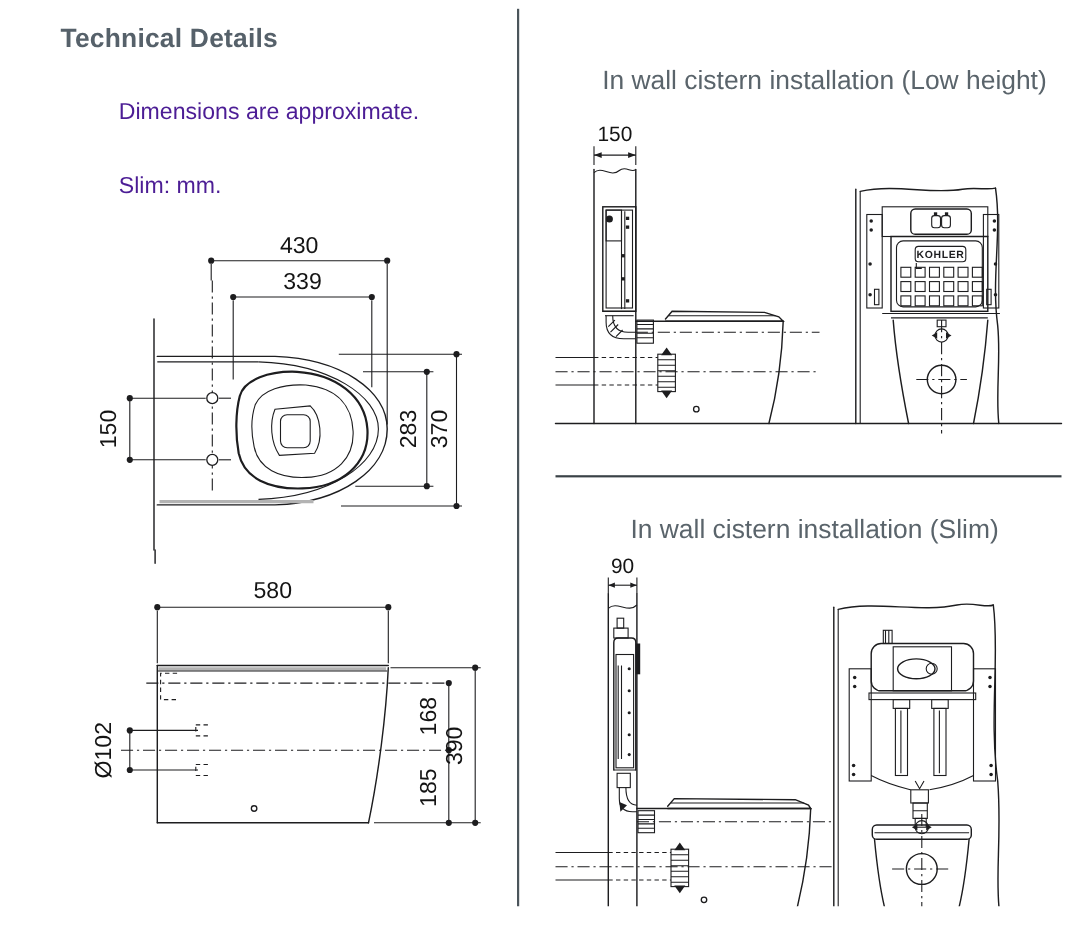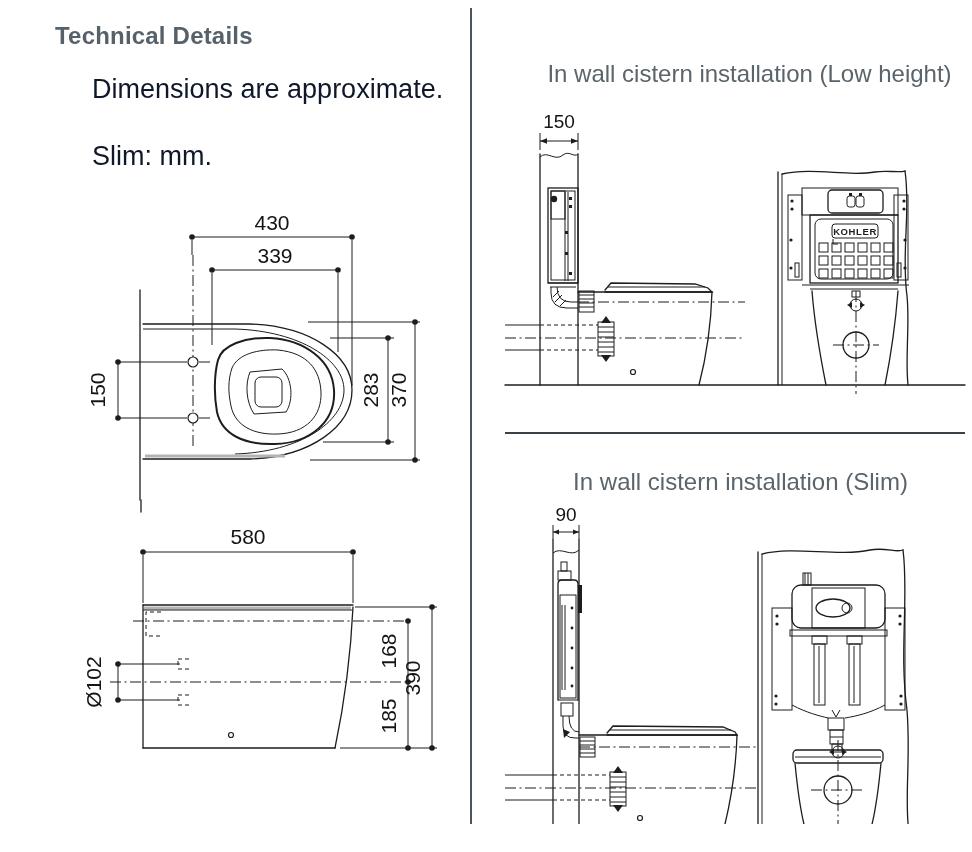--- a/index.html
+++ b/index.html
@@ -1,20 +1,20 @@
 <!DOCTYPE html>
 <html><head>
 <meta charset="utf-8">
 <style>
   html,body{margin:0;padding:0;background:#fff;}
   .page{position:relative;width:972px;height:824px;background:#fff;overflow:hidden;
         font-family:"Liberation Sans", sans-serif;color:#141414;}
   .abs{position:absolute;}
   h1.heading{margin:0;font-size:24px;font-weight:bold;color:#56616a;letter-spacing:.2px;}
-  p.note{margin:0;font-size:27px;color:#0f172a;}
+  p.note{margin:16px;font-size:21px;color:#4c1d95;}
   .rtitle{margin:16px;font-size:24px;font-weight:400;color:#5a646b;text-align:center;width:477px;}
   .divider-v{width:2px;background:#4b555b;}
   .divider-h{height:2px;background:#3a4247;}
   
   svg{overflow:visible;}
   .ln{stroke:#1d1d1f;stroke-width:1.3;fill:none;stroke-linecap:round;}
   .th{stroke:#1d1d1f;stroke-width:1;fill:none;}
   .dim{stroke:#1d1d1f;stroke-width:1;fill:none;}
   .dd{stroke:#1d1d1f;stroke-width:1;fill:none;stroke-dasharray:11 3.5 2 3.5;}
   .dash{stroke:#1d1d1f;stroke-width:1;fill:none;stroke-dasharray:4 3;}

